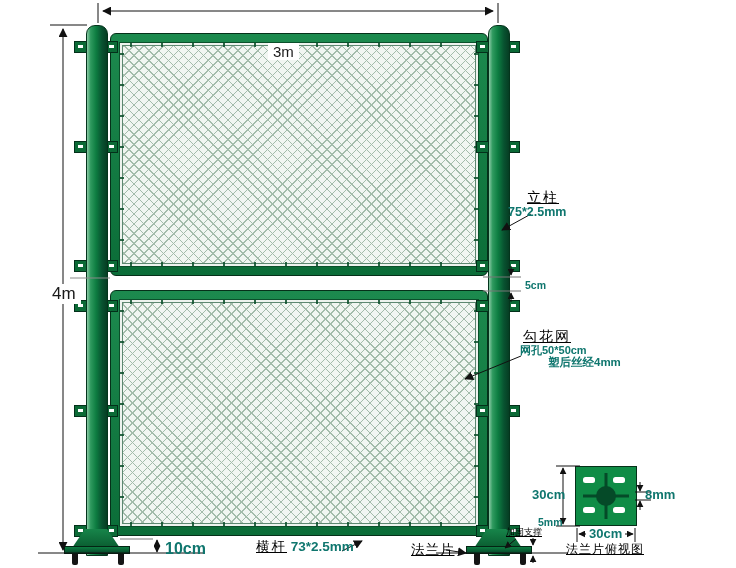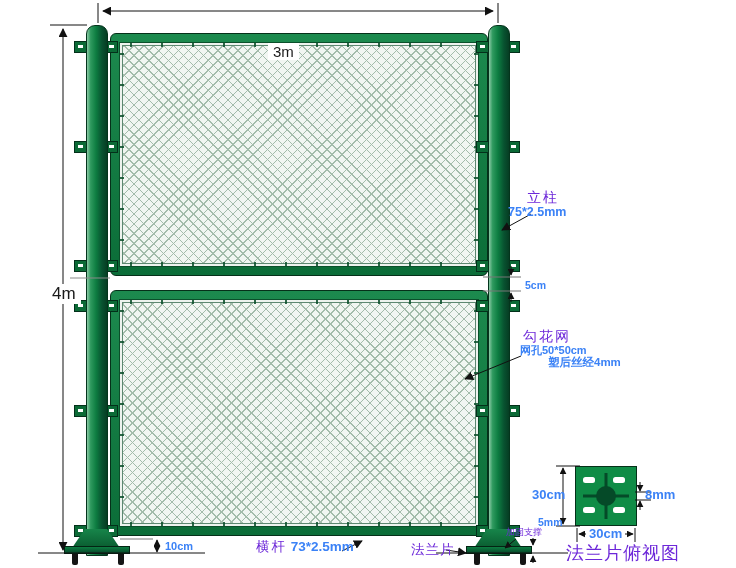--- a/index.html
+++ b/index.html
@@ -54,22 +54,22 @@
   }
   .base-plate.left{left:64px;} .base-plate.right{left:466px;}
   .bolt{position:absolute;top:554px;width:6px;height:11px;background:#151515;border-radius:0 0 2px 2px;}
   
   .flange{
     position:absolute;left:575px;top:466px;width:62px;height:60px;
     background:#0f8c46;border:1px solid #053019;box-sizing:border-box;
   }
   
   .lbl{position:absolute;white-space:nowrap;line-height:1.15;}
-  .ink{color:#3b82f6;font-weight:bold;}
-  .cjk{color:#6d28d9;letter-spacing:2px;}
+  .ink{color:#0f766e;font-weight:bold;}
+  .cjk{color:#000000;letter-spacing:2px;text-decoration:underline;}
   .onLine{background:#ffffff;padding:0 5px;}
   .svg-overlay{position:absolute;left:0;top:0;pointer-events:none;}
 </style>
 </head>
 <body>
 
 <div class="canvas">
 
   <div class="panel" style="top:33px;height:243px;">
     <div class="inner">
@@ -189,36 +189,36 @@
       <rect x="583" y="477" width="12" height="6" rx="2.5" fill="#ffffff"></rect>
       <rect x="613" y="477" width="12" height="6" rx="2.5" fill="#ffffff"></rect>
       <rect x="583" y="507" width="12" height="6" rx="2.5" fill="#ffffff"></rect>
       <rect x="613" y="507" width="12" height="6" rx="2.5" fill="#ffffff"></rect>
     </g>
   </svg>
 
   <div class="lbl onLine" style="left:268px;top:15px;font-size:15px;margin-top:28px;">3m</div>
   <div class="lbl onLine" style="left:47px;top:284px;font-size:17px;">4m</div>
   <div class="lbl ink" style="left:525px;top:279px;font-size:10.5px;">5cm</div>
-  <div class="lbl ink" style="left:165px;top:540px;font-size:11px;">10cm</div>
+  <div class="lbl ink" style="left:165px;top:540px;font-size:16px;">10cm</div>
   <div class="lbl ink" style="left:538px;top:516px;font-size:10.5px;">5mm</div>
 
   <div class="lbl cjk" style="left:527px;top:189px;font-size:14px;">立柱</div>
   <div class="lbl ink" style="left:508px;top:205px;font-size:12.5px;">75*2.5mm</div>
 
   <div class="lbl cjk" style="left:523px;top:328px;font-size:14px;">勾花网</div>
   <div class="lbl ink" style="left:520px;top:344px;font-size:11px;">网孔50*50cm</div>
   <div class="lbl ink" style="left:548px;top:356px;font-size:11.5px;">塑后丝经4mm</div>
 
   <div class="lbl" style="left:256px;top:539px;font-size:13.5px;">
     <span class="cjk">横杆</span>
     <span class="ink" style="letter-spacing:0;">73*2.5mm</span>
   </div>
 
   <div class="lbl cjk" style="left:411px;top:542px;font-size:13.5px;letter-spacing:1px;">法兰片</div>
   <div class="lbl cjk" style="left:506px;top:527px;font-size:9px;letter-spacing:0;text-align:right;">加固支撑</div>
 
   <div class="lbl ink" style="left:532px;top:488px;font-size:13px;">30cm</div>
   <div class="lbl ink onLine" style="left:586px;top:527px;font-size:13px;padding:0 3px;">30cm</div>
   <div class="lbl ink" style="left:645px;top:488px;font-size:13px;">8mm</div>
-  <div class="lbl cjk" style="left:566px;top:543px;font-size:18px;letter-spacing:1px;">法兰片俯视图</div>
+  <div class="lbl cjk" style="left:566px;top:543px;font-size:12px;letter-spacing:1px;">法兰片俯视图</div>
 
 </div>
 
 </body></html>

